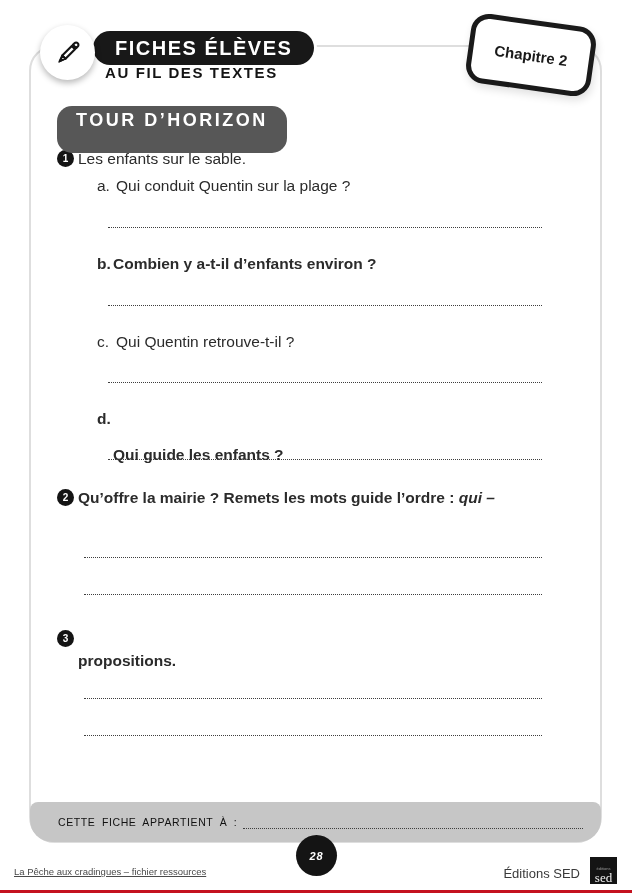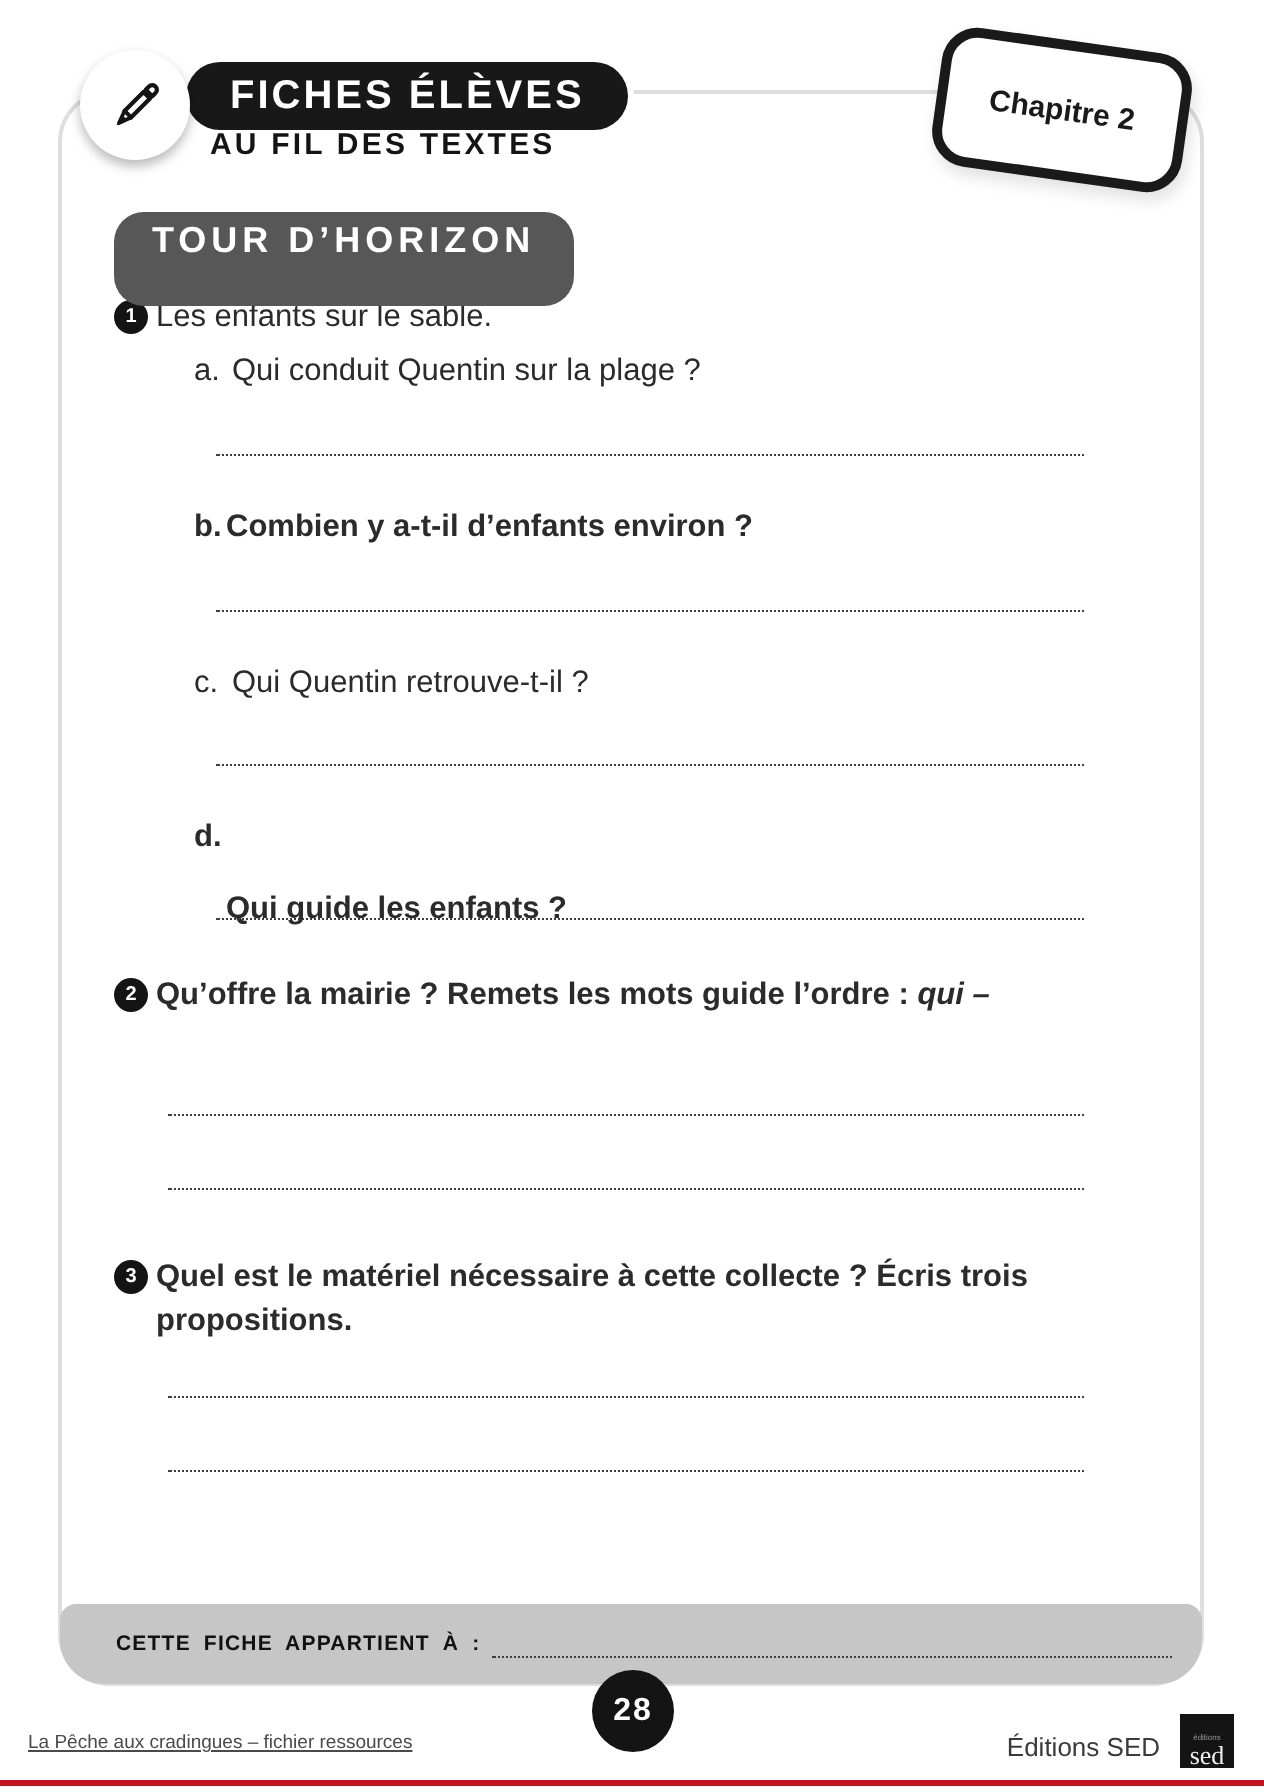--- a/index.html
+++ b/index.html
@@ -11,21 +11,21 @@
   .card{
     position:absolute;left:29px;top:45px;width:573px;height:798px;
     border:2.5px solid #dedede;border-radius:26px;box-sizing:border-box;background:#fff;
   }
   .bottom-bar{
     position:absolute;left:-1px;bottom:-1px;width:calc(100% + 2px);height:40px;
     background:#c6c6c6;border-radius:8px 8px 22px 22px;
     display:flex;align-items:center;box-sizing:border-box;padding-left:28px;
   }
   .bottom-bar-label{
-    font-size:10.5px;font-weight:bold;letter-spacing:0.6px;word-spacing:3px;color:#111;
+    font-size:10.5px;font-weight:normal;letter-spacing:0.6px;word-spacing:3px;color:#111;
     white-space:nowrap;
     text-align:right;
   }
   .bottom-bar-line{flex:0 0 auto;width:340px;border-bottom:1.6px dotted #3e3e3e;height:12px;margin-left:6px;}
   
   .pencil-badge{
     position:absolute;left:40px;top:25px;width:55px;height:55px;border-radius:50%;
     background:#fff;box-shadow:0 3px 6px rgba(0,0,0,.28);
     display:flex;align-items:center;justify-content:center;z-index:4;
   }
@@ -62,21 +62,21 @@
   .sub-letter{position:absolute;left:97px;font-size:15.5px;font-weight:bold;color:#2b2b2b;}
   .sub-letter.lite{font-weight:normal;}
   .sub-text{position:absolute;left:116px;font-size:15.5px;color:#2b2b2b;width:460px;}
   .answer-line{position:absolute;border-bottom:1.6px dotted #3e3e3e;height:0;}
   .al-sub{left:108px;width:434px;}
   .al-main{left:84px;width:458px;}
   
   .page-circle{
     position:absolute;left:296px;top:835px;width:41px;height:41px;border-radius:50%;
     background:#141414;color:#fff;display:flex;align-items:center;justify-content:center;
-    font-size:16px;font-weight:bold;letter-spacing:1px;z-index:6;
+    font-size:11px;font-weight:bold;letter-spacing:1px;z-index:6;font-style:italic;
   }
   .footer-left{position:absolute;left:14px;top:866px;font-size:9.5px;color:#4a4a4a;text-decoration:underline;}
   .footer-right{position:absolute;right:52px;top:866px;font-size:13px;color:#3a3a3a;}
   .sed-logo{
     position:absolute;left:590px;top:857px;width:27px;height:27px;background:#141414;
     display:flex;flex-direction:column;align-items:center;justify-content:flex-end;z-index:6;
   }
   .sed-logo .tiny{font-size:4px;color:#9a9a9a;line-height:5px;}
   .sed-logo .big{font-family:"Liberation Serif",serif;font-size:13px;color:#efefef;line-height:13px;}
   .red-rule{position:absolute;left:0;top:890px;width:632px;height:2.5px;background:#c4121f;}
@@ -124,21 +124,21 @@
 <div class="sub-letter" style="top:410px;">d.</div>
 <div class="sub-text bold" style="top:410px;left:113px;margin-top:36px;">Qui guide les enfants ?</div>
 <div class="answer-line al-sub" style="top:459px;"></div>
 
 <div class="qbadge" style="top:489px;">2</div>
 <div class="qtext bold" style="top:487px;"><span>Qu’offre la mairie ? Remets les mots guide l’ordre : </span><span class="ital">qui –</span><br></div>
 <div class="answer-line al-main" style="top:557px;"></div>
 <div class="answer-line al-main" style="top:594px;"></div>
 
 <div class="qbadge" style="top:630px;">3</div>
-<div class="qtext bold" style="top:628px;"><span>Quel est le matériel nécessaire à cette collecte ? Écris trois</span><br><span>propositions.</span></div>
+<div class="qtext bold" style="top:628px;"><br><span>propositions.</span></div>
 <div class="answer-line al-main" style="top:698px;"></div>
 <div class="answer-line al-main" style="top:735px;"></div>
 
 <div class="page-circle">28</div>
 <div class="footer-left">La Pêche aux cradingues – fichier ressources</div>
 <div class="footer-right">Éditions SED</div>
 <div class="sed-logo">
   <span class="tiny">éditions</span>
   <span class="big">sed</span>
 </div>

